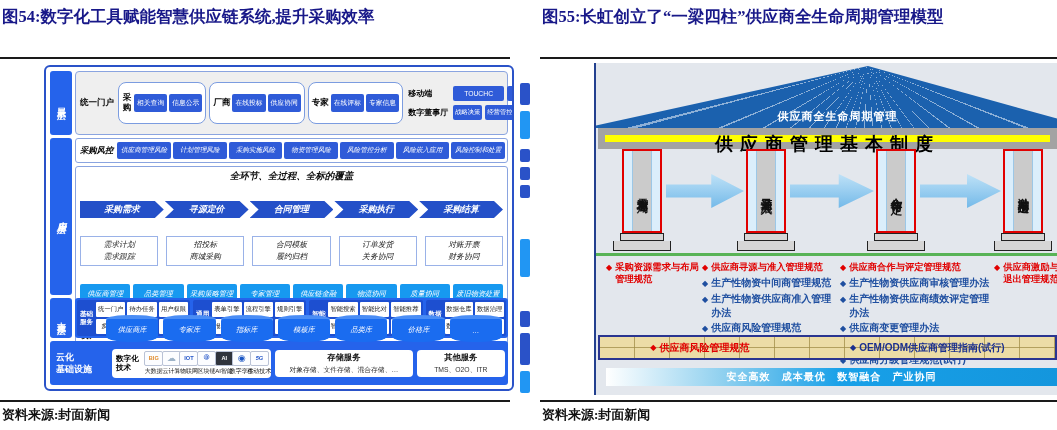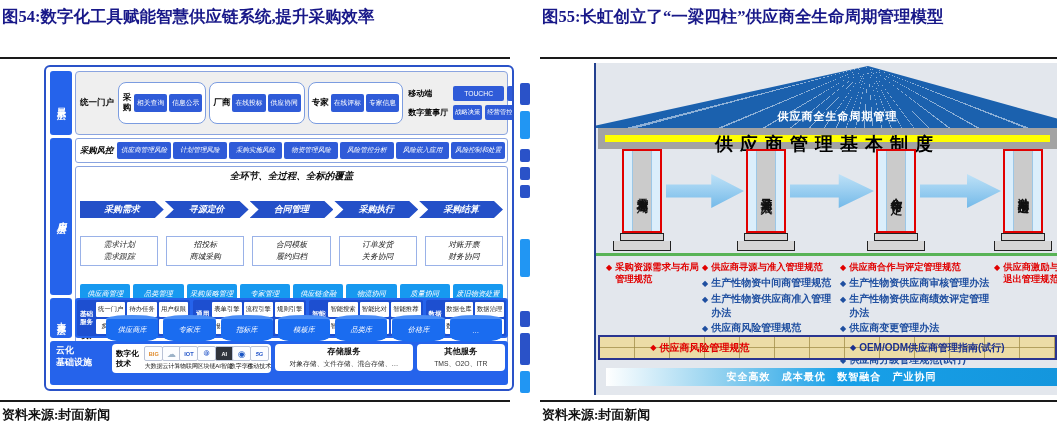--- a/index.html
+++ b/index.html
@@ -55,21 +55,21 @@
   .cyltxt{color:#fff;font-size:7.2px;white-space:nowrap;}
   .r3{flex:0 0 40px;}
   .supwrap{flex:1;background:#2563eb;border-radius:3px;padding:2px;display:flex;gap:3px;min-width:0;}
   .sgroup{display:flex;gap:2px;background:#1d4fd0;border-radius:2px;padding:2px;min-width:0;}
   .sgroup.g3{flex:3;}
   .sgroup.g2{flex:2.1;}
   .slab{flex:0 0 15px;color:#fff;font-size:6.6px;font-weight:bold;display:flex;align-items:center;justify-content:center;text-align:center;line-height:1.2;}
   .sgrid{flex:1;display:grid;grid-template-columns:repeat(3,1fr);gap:2px;min-width:0;}
   .sgrid.c2{grid-template-columns:repeat(2,1fr);}
   .scell{background:#fff;color:#222;font-size:6.3px;display:flex;align-items:center;justify-content:center;border-radius:1px;white-space:nowrap;overflow:hidden;}
-  .r4{flex:0 0 44px;background:#2563eb;border-radius:3px;display:flex;gap:4px;padding:3px;box-sizing:border-box;align-items:flex-start;}
+  .r4{flex:0 0 44px;background:#2563eb;border-radius:3px;display:flex;gap:4px;padding:3px;box-sizing:border-box;align-items:center;}
   .cloudlab{flex:0 0 52px;color:#fff;font-weight:bold;font-size:9px;line-height:1.35;display:flex;align-items:center;padding-left:3px;}
   .techpanel{flex:1.7;background:#fff;border-radius:4px;display:flex;align-items:center;gap:2px;padding:2px 4px;min-width:0;}
   .tlab{flex:0 0 28px;font-size:7.6px;font-weight:bold;line-height:1.25;}
   .tech{flex:1;display:flex;flex-direction:column;align-items:center;gap:1px;min-width:0;}
   .ticon{width:17px;height:13px;border:1px solid #b9c2d6;border-radius:2px;background:#fcfdff;display:flex;align-items:center;justify-content:center;font-size:5.6px;font-weight:bold;color:#2456c9;overflow:hidden;}
   .t0 .ticon{color:#e08b2d;}
   .t1 .ticon{color:#9db3c8;font-size:9px;}
   .t4 .ticon{background:#30343c;color:#fff;}
   .t5 .ticon{color:#1a56c4;font-size:9px;}
   .t6 .ticon{font-style:italic;}

